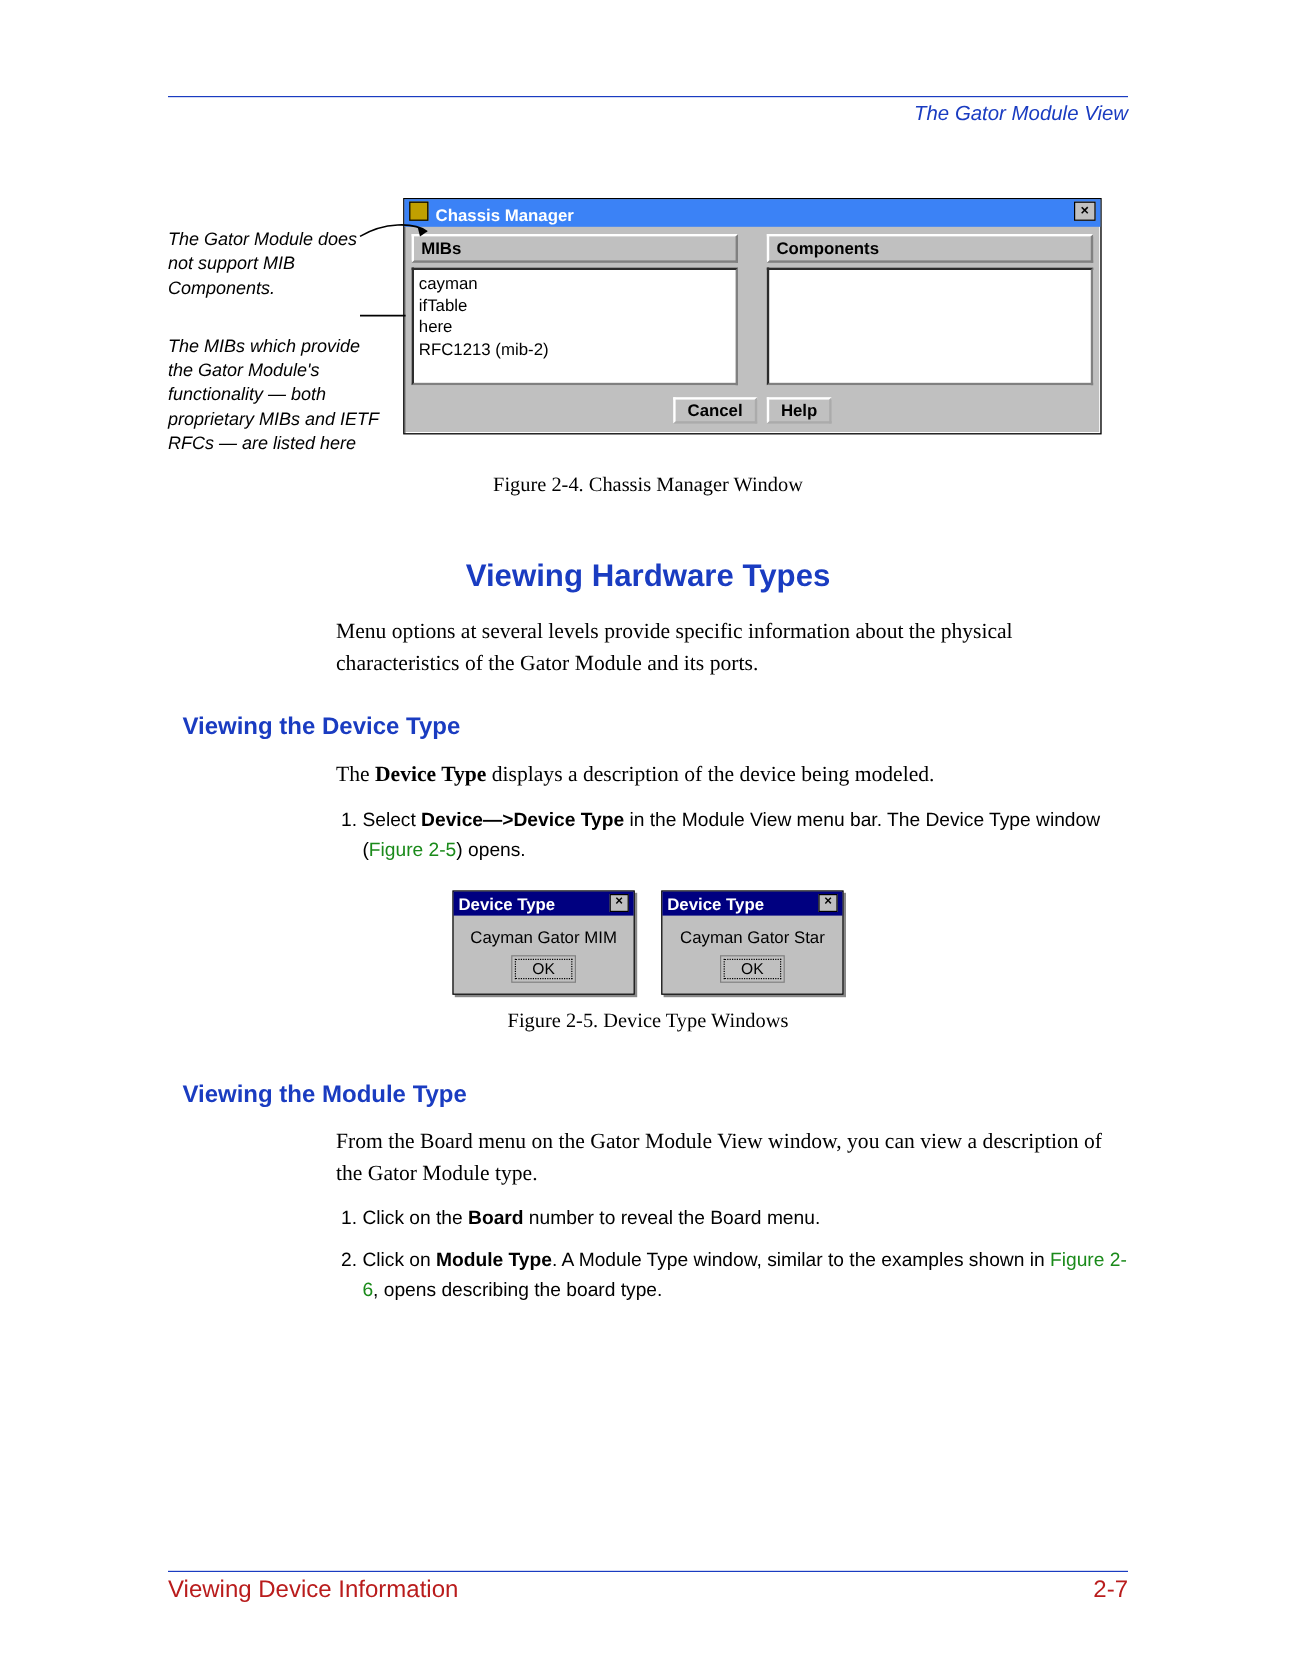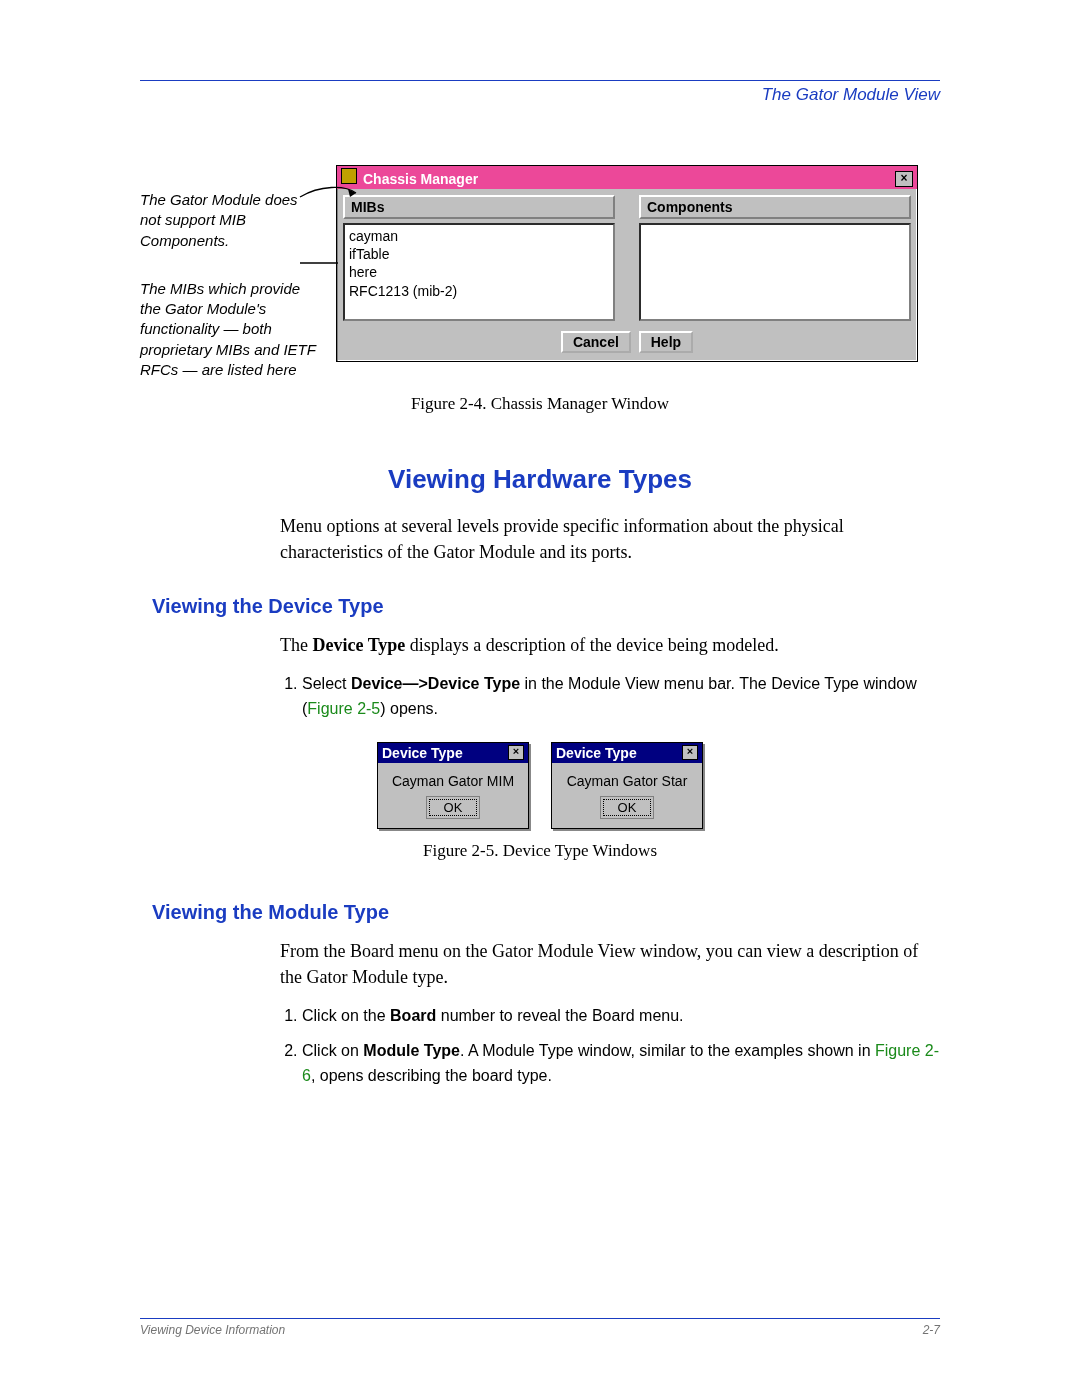--- a/index.html
+++ b/index.html
@@ -46,26 +46,26 @@
   
   .cm-window{
     width:580px;
     background:#c0c0c0;
     border:1px solid #000;
     box-shadow:1px 1px 0 #808080 inset, -1px -1px 0 #fff inset;
     font-family:"MS Sans Serif",Arial,sans-serif;
     font-size:14px;
   }
   .cm-title{
-    background:#ec4899;
+    background:#3b82f6;
     color:#fff;
     font-weight:bold;
     padding:2px 4px;
     display:flex;
-    align-items:flex-end;
+    align-items:flex-start;
     justify-content:space-between;
   }
   .cm-title .ticon{
     width:14px;height:14px;background:#c0a000;
     display:inline-block;margin-right:6px;border:1px solid #000;
   }
   .cm-close{
     width:16px;height:14px;background:#c0c0c0;color:#000;
     text-align:center;line-height:12px;font-weight:bold;
     border:1px solid #000;font-size:12px;
@@ -176,22 +176,22 @@
   }
   .footer{
     position:absolute;
     left:140px;
     bottom:60px;
     width:800px;
   }
   .footer-line{border-top:1.5px solid #1a3cc1;margin-bottom:4px;}
   .footer-row{
     display:flex;justify-content:space-between;
-    font-style:italic;color:#737373;
-    font-family:Arial,Helvetica,sans-serif;font-size:12px;
+    color:#b91c1c;
+    font-family:Arial,Helvetica,sans-serif;font-size:20px;
   }
   
   .arrow-svg{
     position:absolute;
     pointer-events:none;
   }
 </style>
 </head>
 <body>
 

